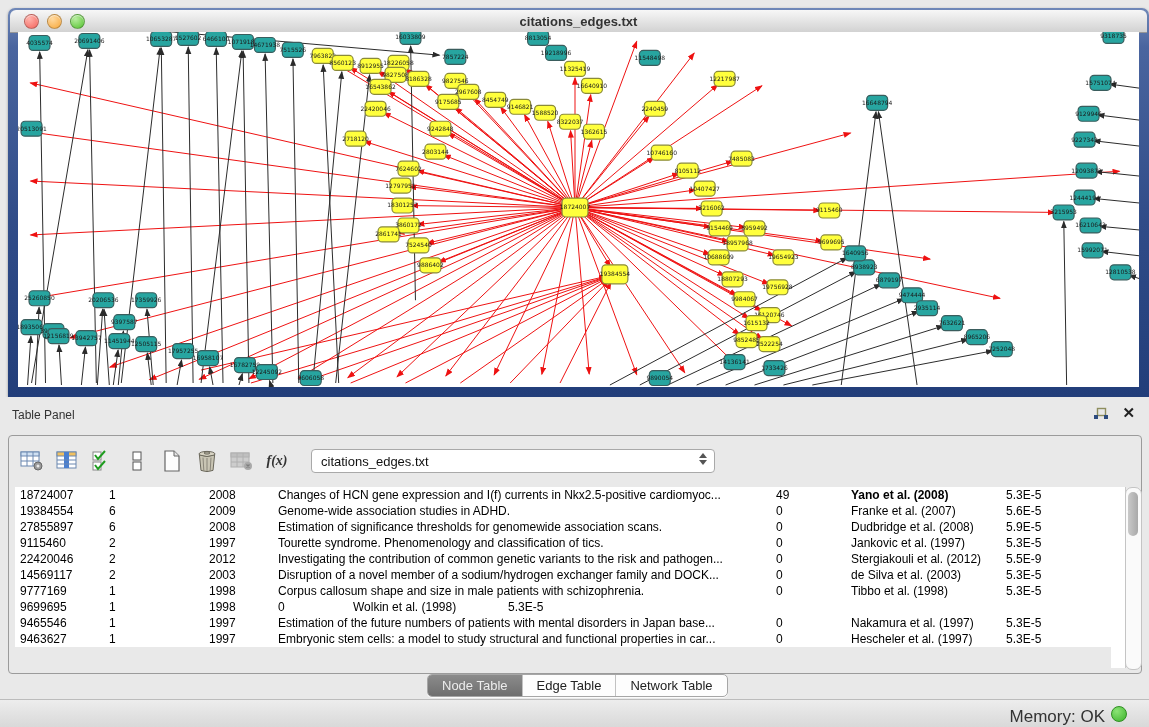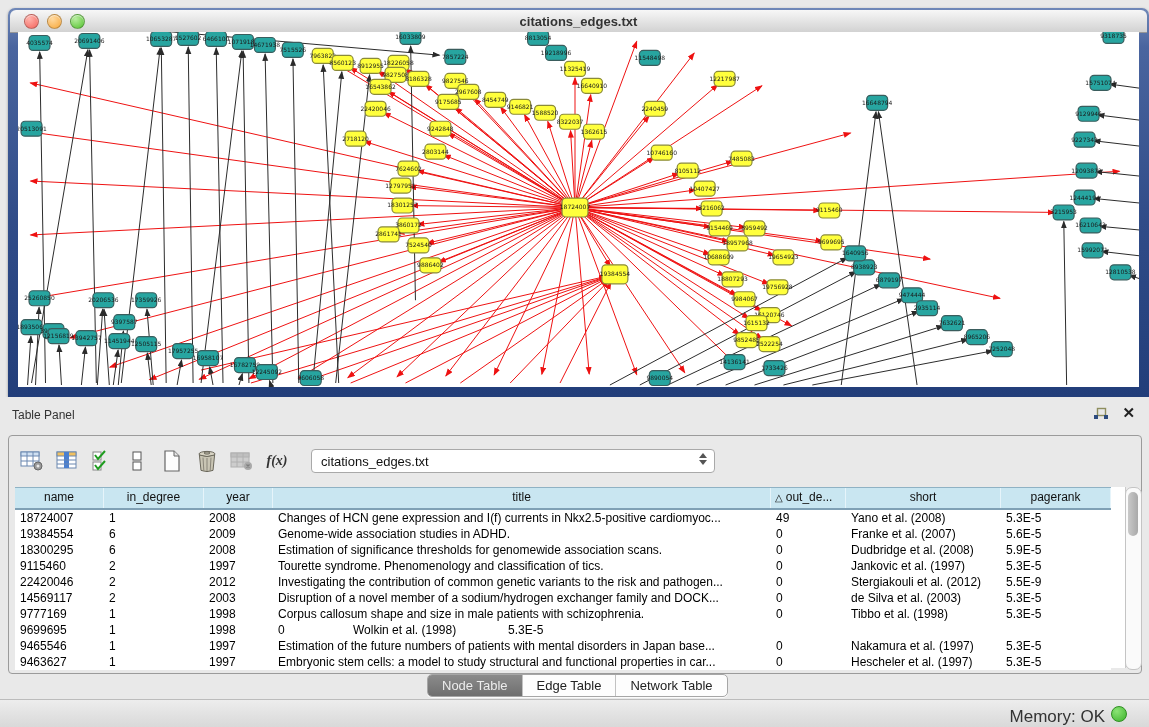--- a/index.html
+++ b/index.html
@@ -515,50 +515,41 @@
       <div class="combo">
         <span>citations_edges.txt</span>
         <span class="arrows">
             <i class="up"></i>
             <i class="dn"></i>
           </span>
       </div>
     </div>
 
     <div class="tbl">
-      <div class="tbl-head" id="tbl-head">
-          <div class="th" style="width: 89px;">name</div>
-          <div class="th" style="width: 100px;">in_degree</div>
-          <div class="th" style="width: 69px;">year</div>
-          <div class="th" style="width: 498px;">title</div>
-          <div class="th sorted" style="width: 75px;"><span class="sortmark">△</span>out_de...</div>
-          <div class="th" style="width: 155px;">short</div>
-          <div class="th" style="width: 110px;">pagerank</div>
-        </div>
       <div class="tbl-body" id="tbl-body">
           <div class="tr">
             <div class="td" style="width: 89px;">18724007</div>
             <div class="td" style="width: 100px;">1</div>
             <div class="td" style="width: 69px;">2008</div>
             <div class="td" style="width: 498px;">Changes of HCN gene expression and I(f) currents in Nkx2.5-positive cardiomyoc...</div>
             <div class="td" style="width: 75px;">49</div>
-            <div class="td" style="width: 155px;">Yano et al. (2008)</div>
+            <div class="td" style="width: 155px; font-weight: bold;">Yano et al. (2008)</div>
             <div class="td" style="width: 110px;">5.3E-5</div>
           </div>
           <div class="tr">
             <div class="td" style="width: 89px;">19384554</div>
             <div class="td" style="width: 100px;">6</div>
             <div class="td" style="width: 69px;">2009</div>
             <div class="td" style="width: 498px;">Genome-wide association studies in ADHD.</div>
             <div class="td" style="width: 75px;">0</div>
             <div class="td" style="width: 155px;">Franke et al. (2007)</div>
             <div class="td" style="width: 110px;">5.6E-5</div>
           </div>
           <div class="tr">
-            <div class="td" style="width: 89px;">18300295</div>
+            <div class="td" style="width: 89px;">27855897</div>
             <div class="td" style="width: 100px;">6</div>
             <div class="td" style="width: 69px;">2008</div>
             <div class="td" style="width: 498px;">Estimation of significance thresholds for genomewide association scans.</div>
             <div class="td" style="width: 75px;">0</div>
             <div class="td" style="width: 155px;">Dudbridge et al. (2008)</div>
             <div class="td" style="width: 110px;">5.9E-5</div>
           </div>
           <div class="tr">
             <div class="td" style="width: 89px;">9115460</div>
             <div class="td" style="width: 100px;">2</div>

